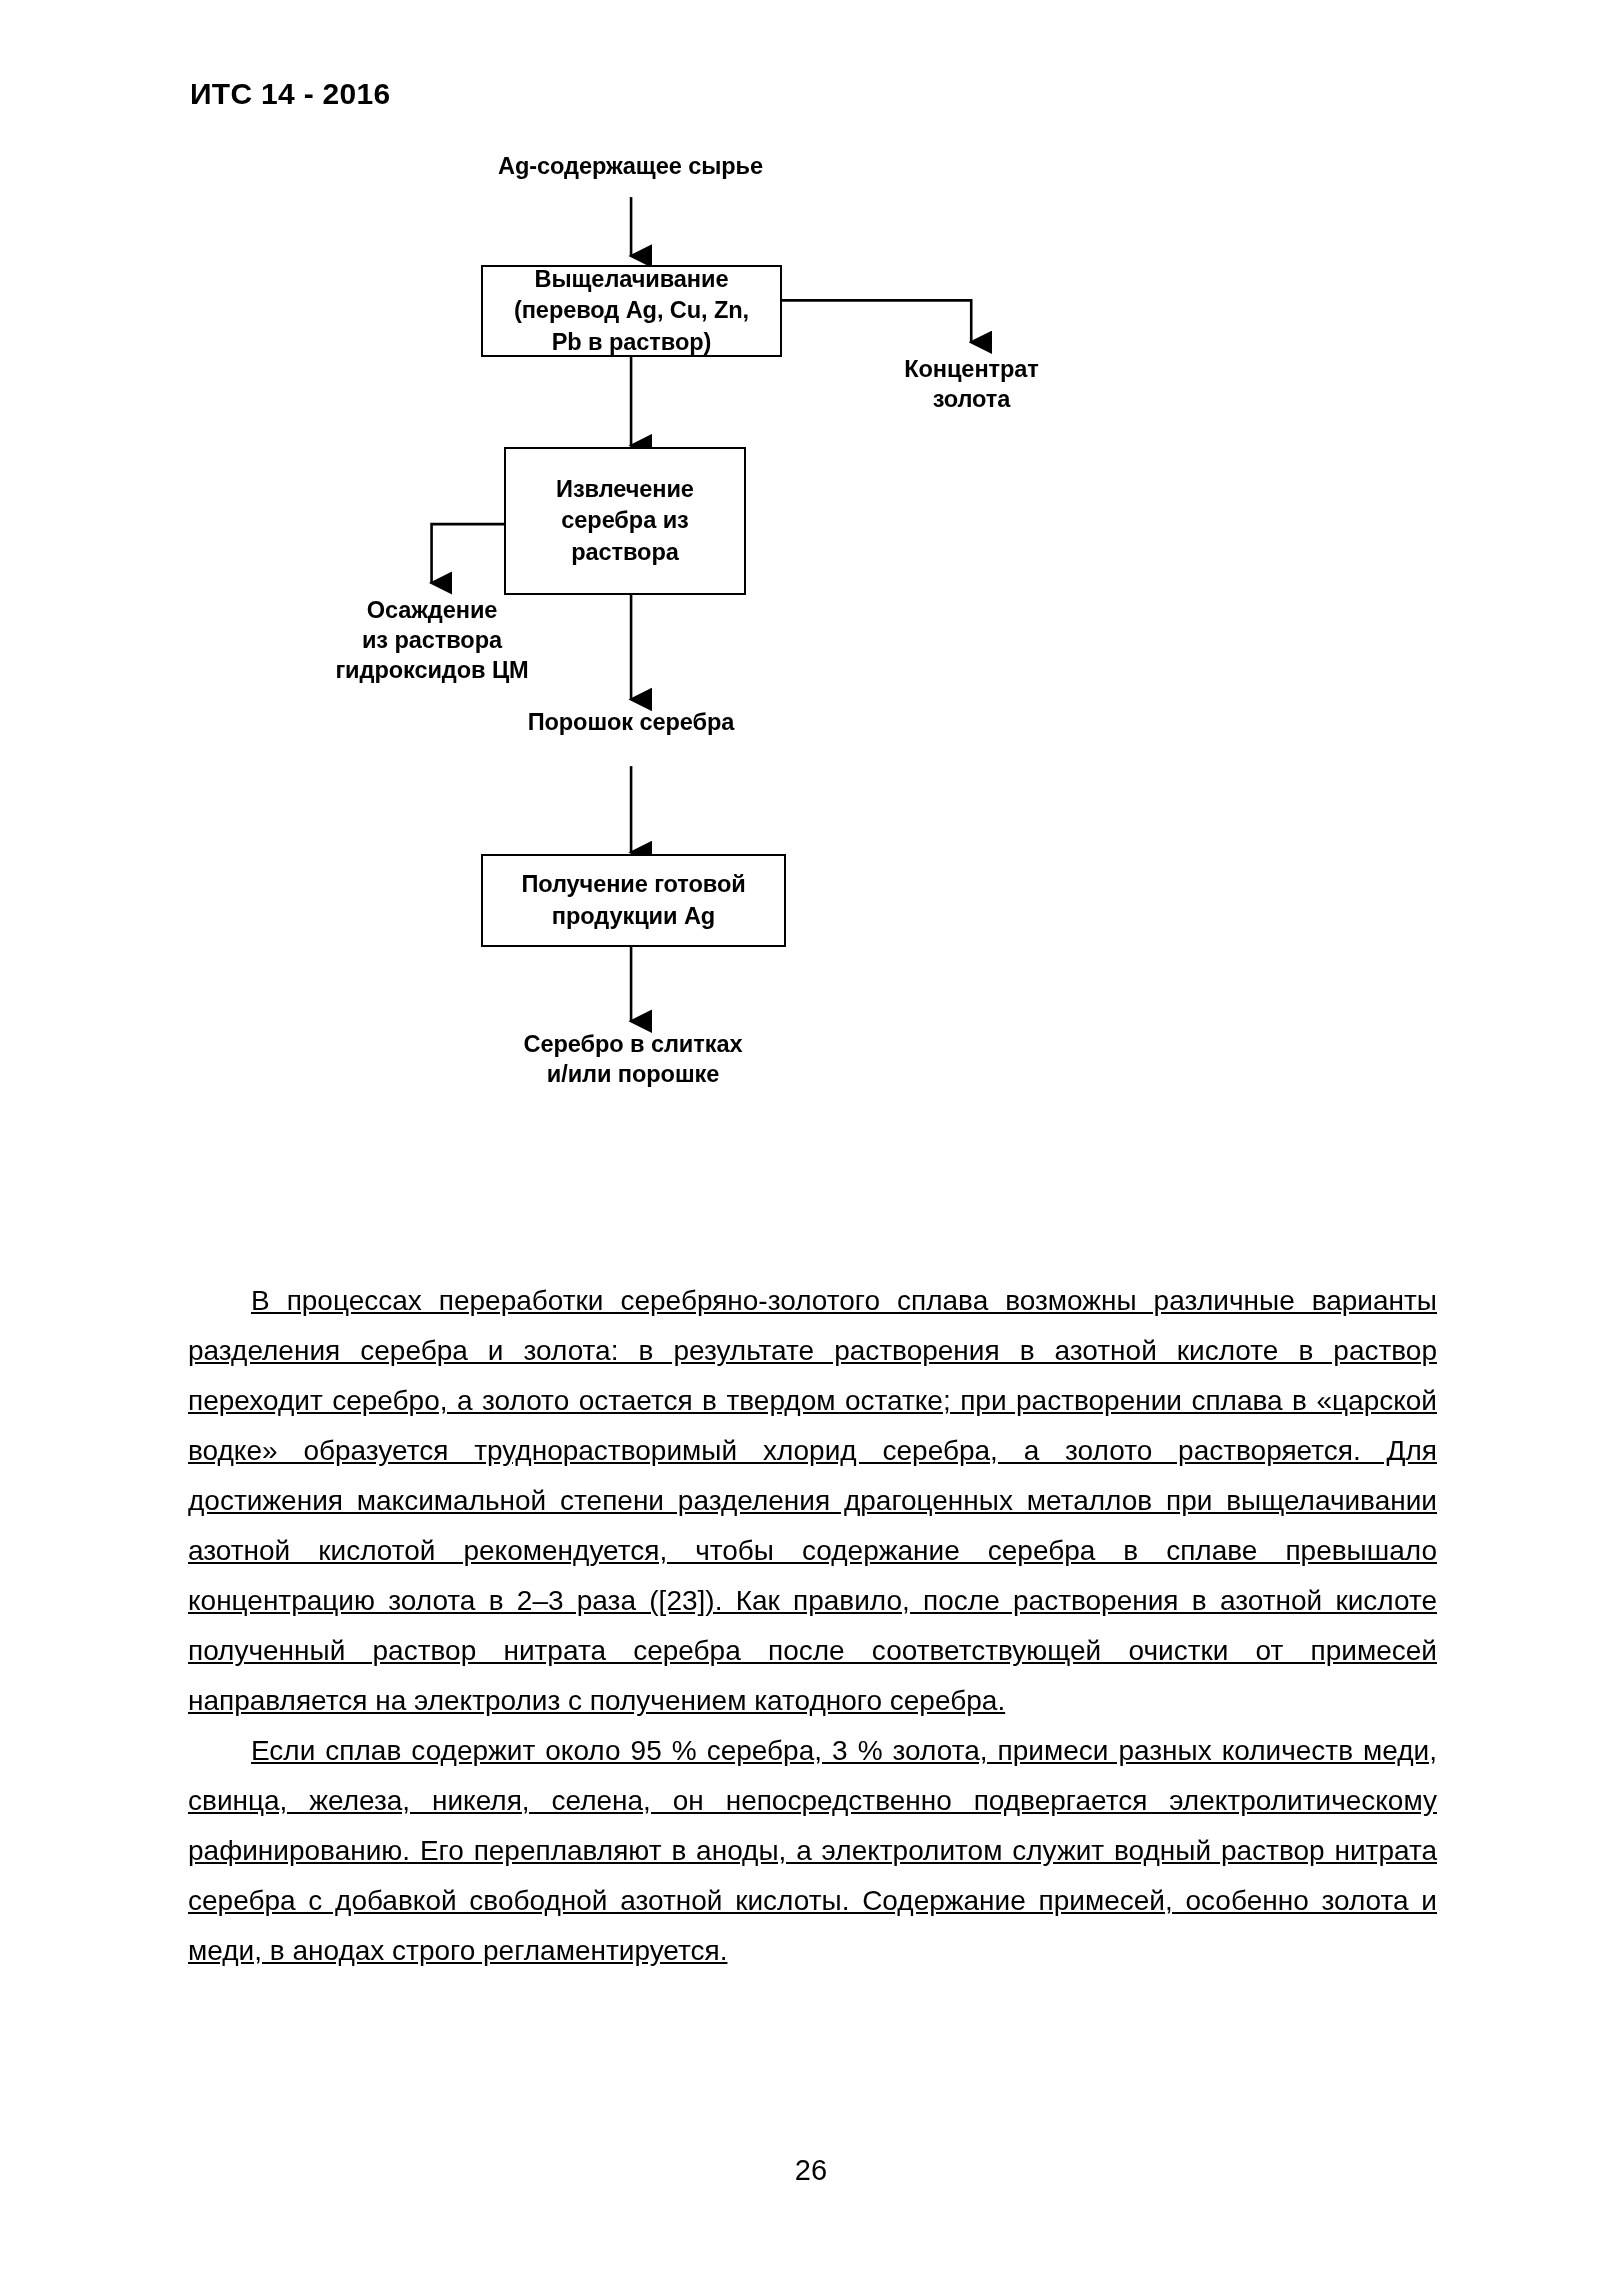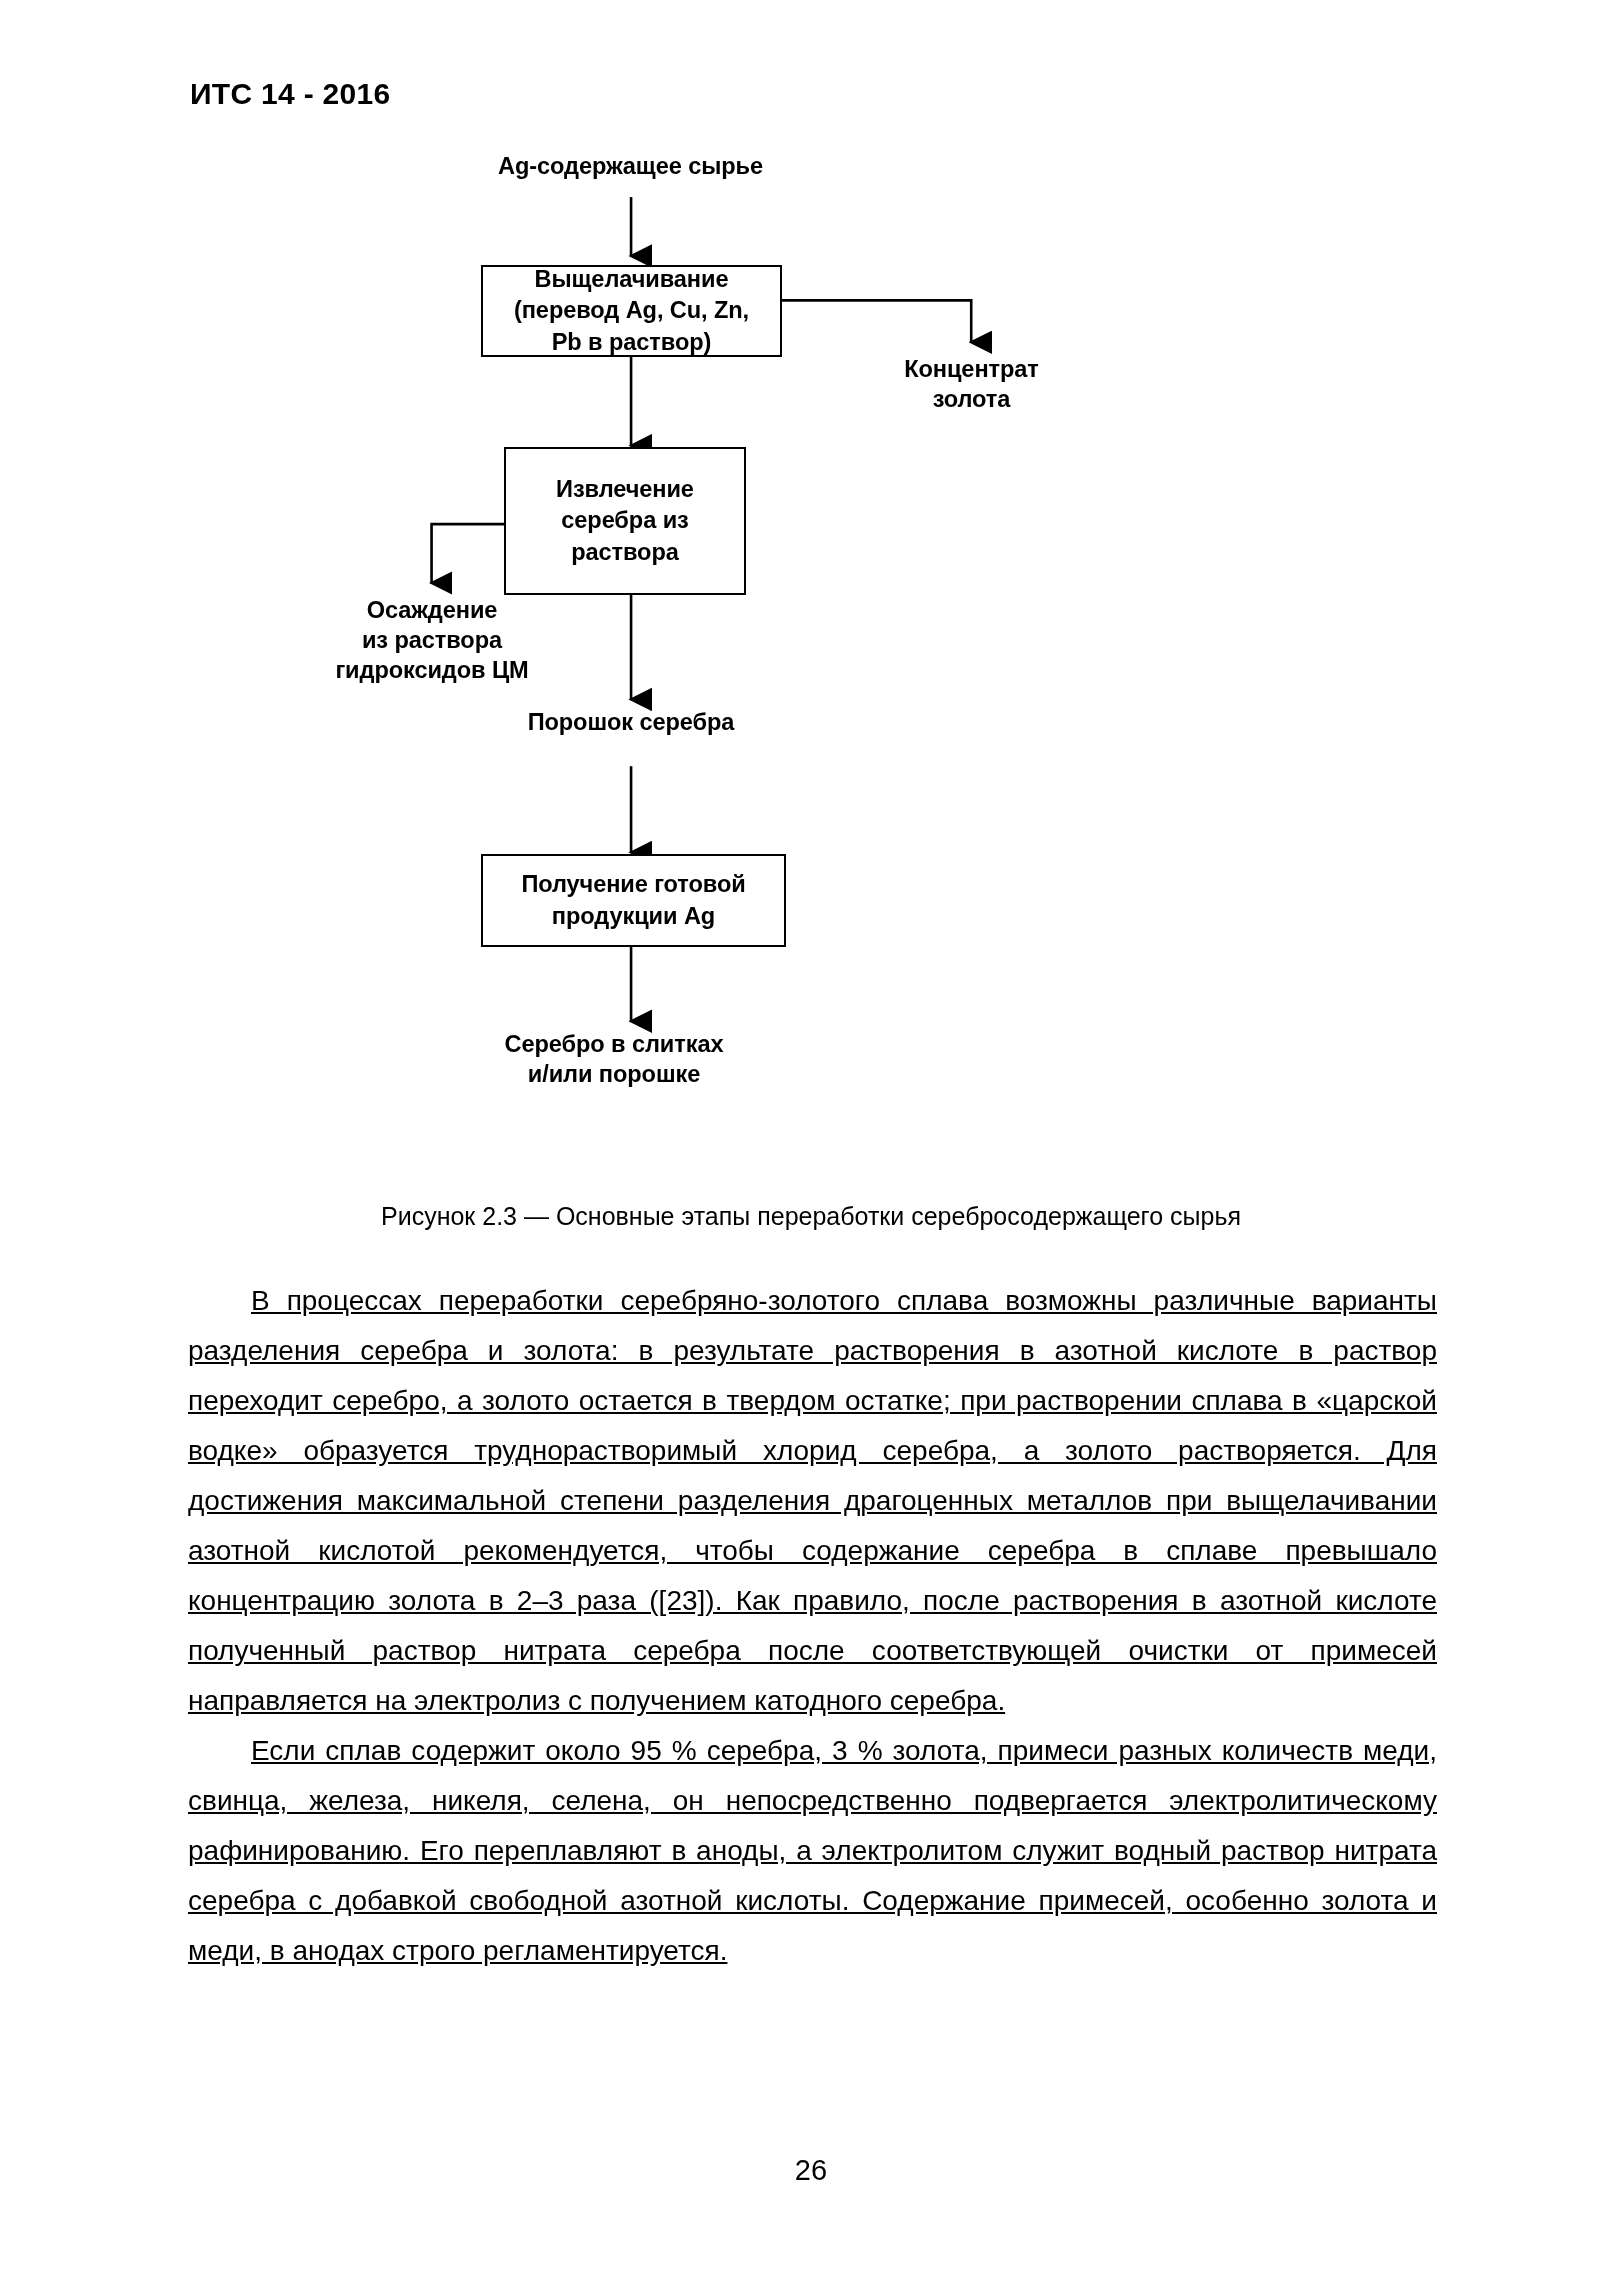--- a/index.html
+++ b/index.html
@@ -169,26 +169,25 @@
 
     <div class="node-label" style="top:444px; left:79px; width:340px;">Осаждение
 из раствора
 гидроксидов ЦМ</div>
 
     <div class="node-label" style="top:556px; left:278px; width:340px;">Порошок серебра</div>
 
     <div class="node-box" style="top:703px; left:298px; width:305px; height:93px;">Получение готовой
 продукции Ag</div>
 
-    <div class="node-label" style="top:878px; left:248px; width:366px;">Серебро в слитках
+    <div class="node-label" style="top:878px; left:267px; width:366px;">Серебро в слитках
 и/или порошке</div>
 
   </div>
 
-  <div class="figure-caption">Рисунок 2.3 — Основные этапы переработки серебросодержащего сырья</div>
 
   <div class="body-text">
     <p class="para">В процессах переработки серебряно-золотого сплава возможны различные варианты разделения серебра и золота: в результате растворения в азотной кислоте в раствор переходит серебро, а золото остается в твердом остатке; при растворении сплава в «царской водке» образуется труднорастворимый хлорид серебра, а золото растворяется. Для достижения максимальной степени разделения драгоценных металлов при выщелачивании азотной кислотой рекомендуется, чтобы содержание серебра в сплаве превышало концентрацию золота в 2–3 раза ([23]). Как правило, после растворения в азотной кислоте полученный раствор нитрата серебра после соответствующей очистки от примесей направляется на электролиз с получением катодного серебра.</p>
     <p class="para">Если сплав содержит около 95 % серебра, 3 % золота, примеси разных количеств меди, свинца, железа, никеля, селена, он непосредственно подвергается электролитическому рафинированию. Его переплавляют в аноды, а электролитом служит водный раствор нитрата серебра с добавкой свободной азотной кислоты. Содержание примесей, особенно золота и меди, в анодах строго регламентируется.</p>
   </div>
 
   <div class="page-number">26</div>
 
 </div>
 

